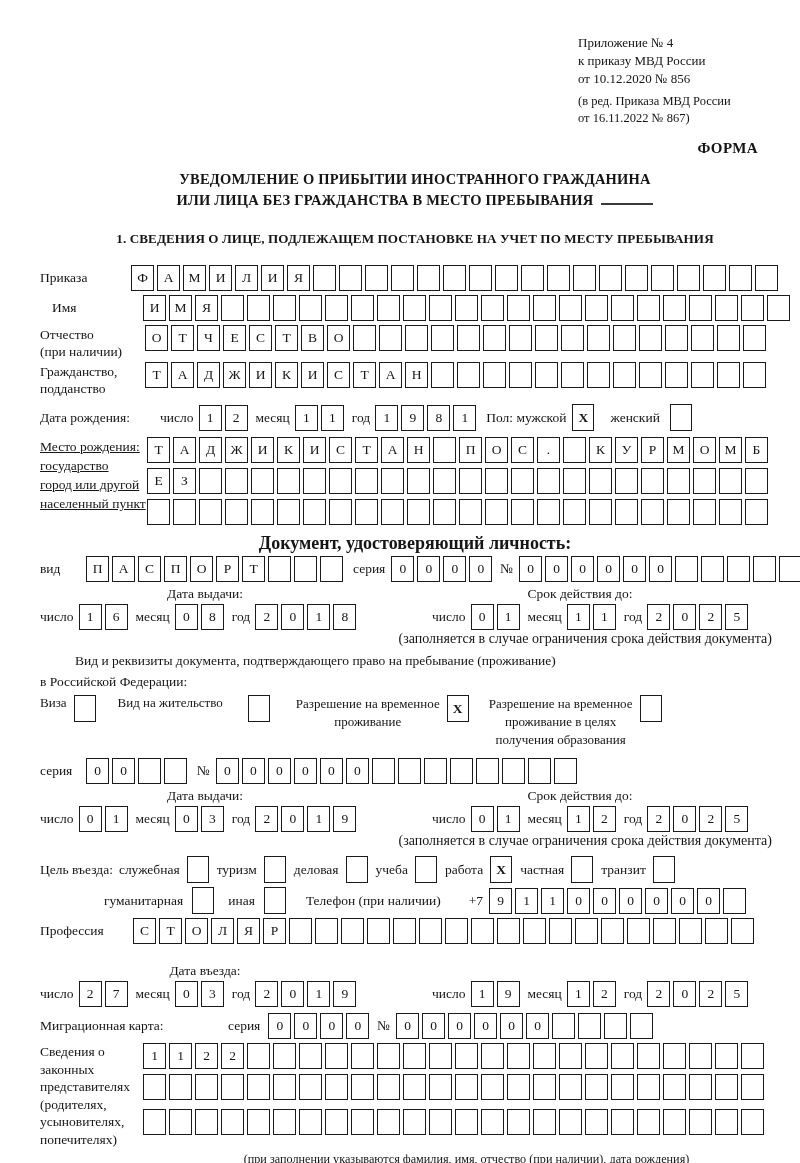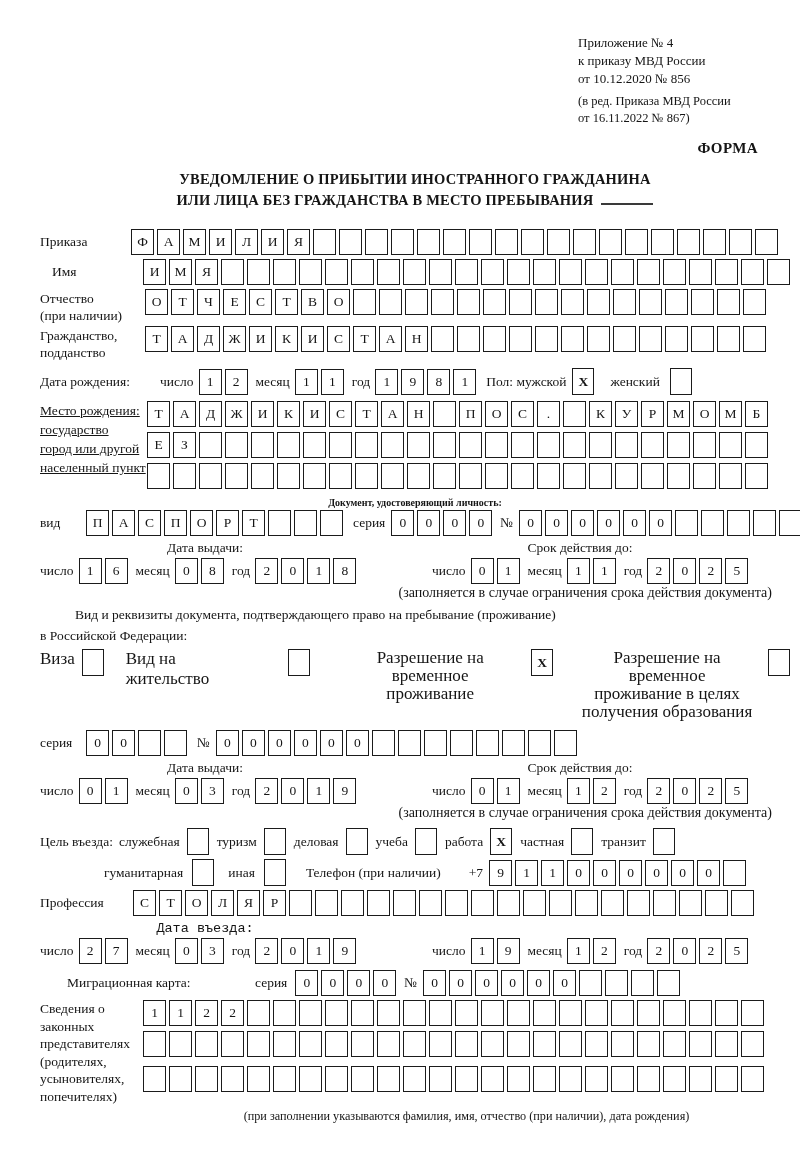--- a/index.html
+++ b/index.html
@@ -36,25 +36,25 @@
   .flabel { font-size:13.5px; flex:none; }
   .w91 { width:91px; } .w105 { width:105px; } .w107 { width:107px;text-decoration:underline; }
   .sub { font-size:13.5px; line-height:16px; }
   .labelstack { font-size:13.5px; line-height:19px; flex:none; }
 
   .dlabel { font-size:13.5px; margin:0 5px 0 8px; }
   .dlabel:first-child { margin-left:0; }
   .dgroup { display:flex; align-items:center; }
 
   .note { font-size:14px; text-align:right; padding-right:18px; }
-  .center-bold { text-align:center; font-weight:bold; font-size:10px; }
+  .center-bold { text-align:center; font-weight:bold; font-size:18px; }
   .intro { font-size:13.5px; line-height:17px; }
 
   .opt { display:flex; align-items:flex-start; }
-  .opt .opt-label { font-size:17px; margin-right:7px; }
+  .opt .opt-label { font-size:13px; margin-right:7px; }
   .opt-center { text-align:center; line-height:18px; }
   .opt-center span { display:block; }
 </style>
 </head>
 <body>
 
 <div class="page">
 
   <div class="appendix">
     <div>Приложение № 4</div>
@@ -66,20 +66,21 @@
     </div>
   </div>
 
   <div class="forma">ФОРМА</div>
 
   <div class="title">
     <div>УВЕДОМЛЕНИЕ О ПРИБЫТИИ ИНОСТРАННОГО ГРАЖДАНИНА</div>
     <div><span>ИЛИ ЛИЦА БЕЗ ГРАЖДАНСТВА В МЕСТО ПРЕБЫВАНИЯ</span><span class="uline"></span></div>
   </div>
 
+  <div class="sec-heading">1. СВЕДЕНИЯ О ЛИЦЕ, ПОДЛЕЖАЩЕМ ПОСТАНОВКЕ НА УЧЕТ ПО МЕСТУ ПРЕБЫВАНИЯ</div>
 
   <div class="frow" style="margin-top:18px;">
     <span class="flabel w91">Приказа</span>
     <span class="cells">
         <span class="cell">Ф</span>
         <span class="cell">А</span>
         <span class="cell">М</span>
         <span class="cell">И</span>
         <span class="cell">Л</span>
         <span class="cell">И</span>
@@ -567,21 +568,21 @@
         <span class="cell"></span>
         <span class="cell"></span>
         <span class="cell"></span>
         <span class="cell"></span>
         <span class="cell"></span>
         <span class="cell"></span>
         <span class="cell"></span>
       </span>
   </div>
 
-  <div class="frow" style="margin-top:5px;font-family:Liberation Mono, monospace;">
+  <div class="frow" style="margin-top:19px;">
     <span class="flabel" style="width:330px; text-align:center;">Дата въезда:</span>
   </div>
 
   <div class="frow" style="margin-top:2px;">
     <div class="dgroup" style="width:330px;">
       <span class="dlabel">число</span>
       <span class="cells">
           <span class="cell">2</span>
           <span class="cell">7</span>
         </span>
@@ -612,21 +613,21 @@
       <span class="dlabel">год</span>
       <span class="cells">
           <span class="cell">2</span>
           <span class="cell">0</span>
           <span class="cell">2</span>
           <span class="cell">5</span>
         </span>
     </div>
   </div>
 
-  <div class="frow" style="margin-top:6px;margin-left:27px;">
+  <div class="frow" style="margin-top:6px;">
     <span class="flabel" style="width:162px;">Миграционная карта:</span>
     <span class="dlabel" style="margin:0 8px 0 26px;">серия</span>
     <span class="cells">
         <span class="cell">0</span>
         <span class="cell">0</span>
         <span class="cell">0</span>
         <span class="cell">0</span>
       </span>
     <span class="dlabel" style="margin:0 6px 0 8px;">№</span>
     <span class="cells">

